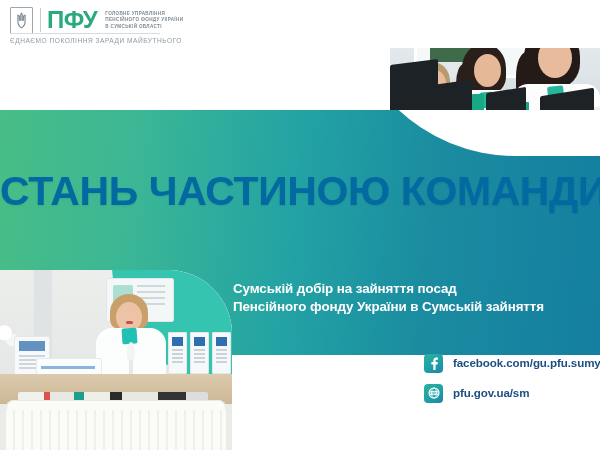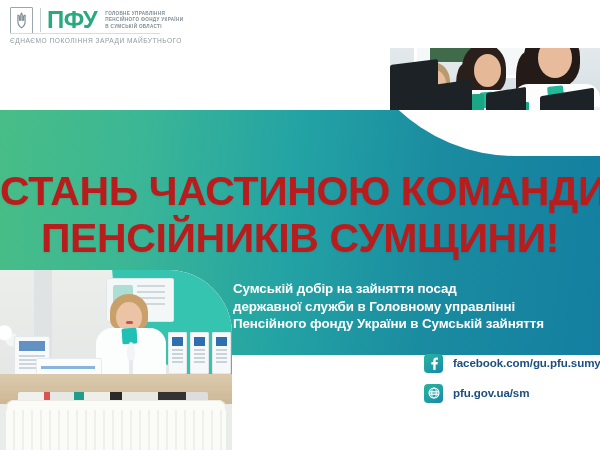--- a/index.html
+++ b/index.html
@@ -104,21 +104,21 @@
   .band-cut i{
     position:absolute;left:-40px;top:-200px;width:340px;height:246px;
     border-radius:0 0 0 170px;
     background:#ffffff;
     box-shadow:none;
   }
 
   
   .headline{
     position:absolute;left:0;top:168px;width:600px;z-index:32;
-    text-align:center;color:#b91c1c;
+    text-align:center;color:#0369a1;
     font-family:"Liberation Sans",sans-serif;font-weight:bold;
     font-size:41px;line-height:47px;letter-spacing:-0.4px;
     text-shadow:0 1px 2px rgba(0,0,0,.08);
   }
   .headline div{white-space:nowrap;}
 
   
   .subtext{
     position:absolute;left:233px;top:280px;width:360px;z-index:32;
     color:#ffffff;font-family:"Liberation Sans",sans-serif;font-weight:bold;
@@ -247,26 +247,24 @@
         <span>ПЕНСІЙНОГО ФОНДУ УКРАЇНИ</span>
         <span>В СУМСЬКІЙ ОБЛАСТІ</span>
       </div>
     </div>
     <div class="tag-rule"></div>
     <div class="tagline">ЄДНАЄМО ПОКОЛІННЯ ЗАРАДИ МАЙБУТНЬОГО</div>
   </div>
 
   <div class="headline">
     <div>СТАНЬ ЧАСТИНОЮ КОМАНДИ</div>
-    <div>ПЕНСІЙНИКІВ СУМЩИНИ!</div>
   </div>
 
   <div class="subtext">
     <div>Сумській добір на зайняття посад</div>
-    <div>державної служби в Головному управлінні</div>
     <div>Пенсійного фонду України в Сумській зайняття</div>
   </div>
 
   <div class="photo-bot">
     <div class="pb-wall"></div>
     <div class="pb-teal"></div>
     <div class="pb-panel"></div>
     <div class="pb-board">
         <b></b>
         <i></i>

